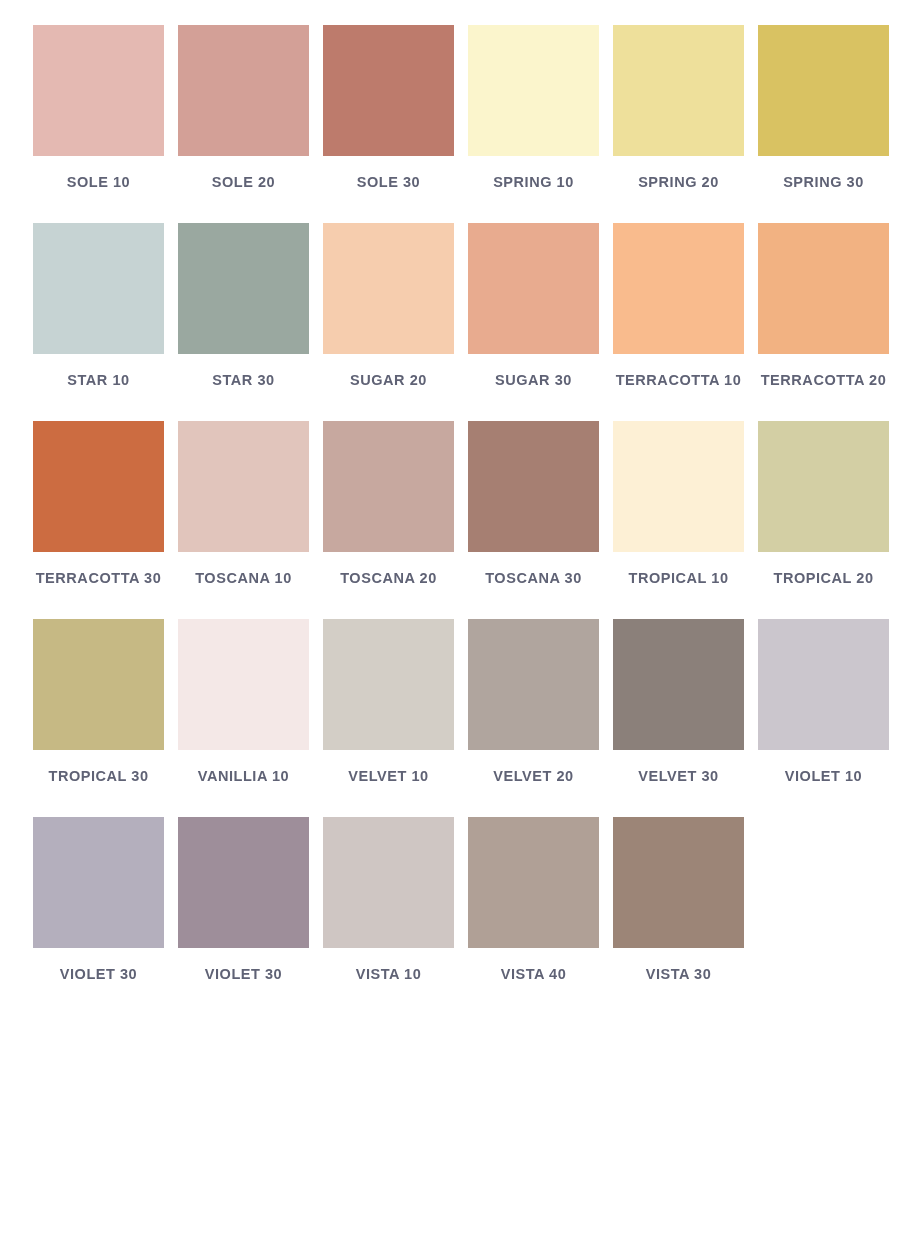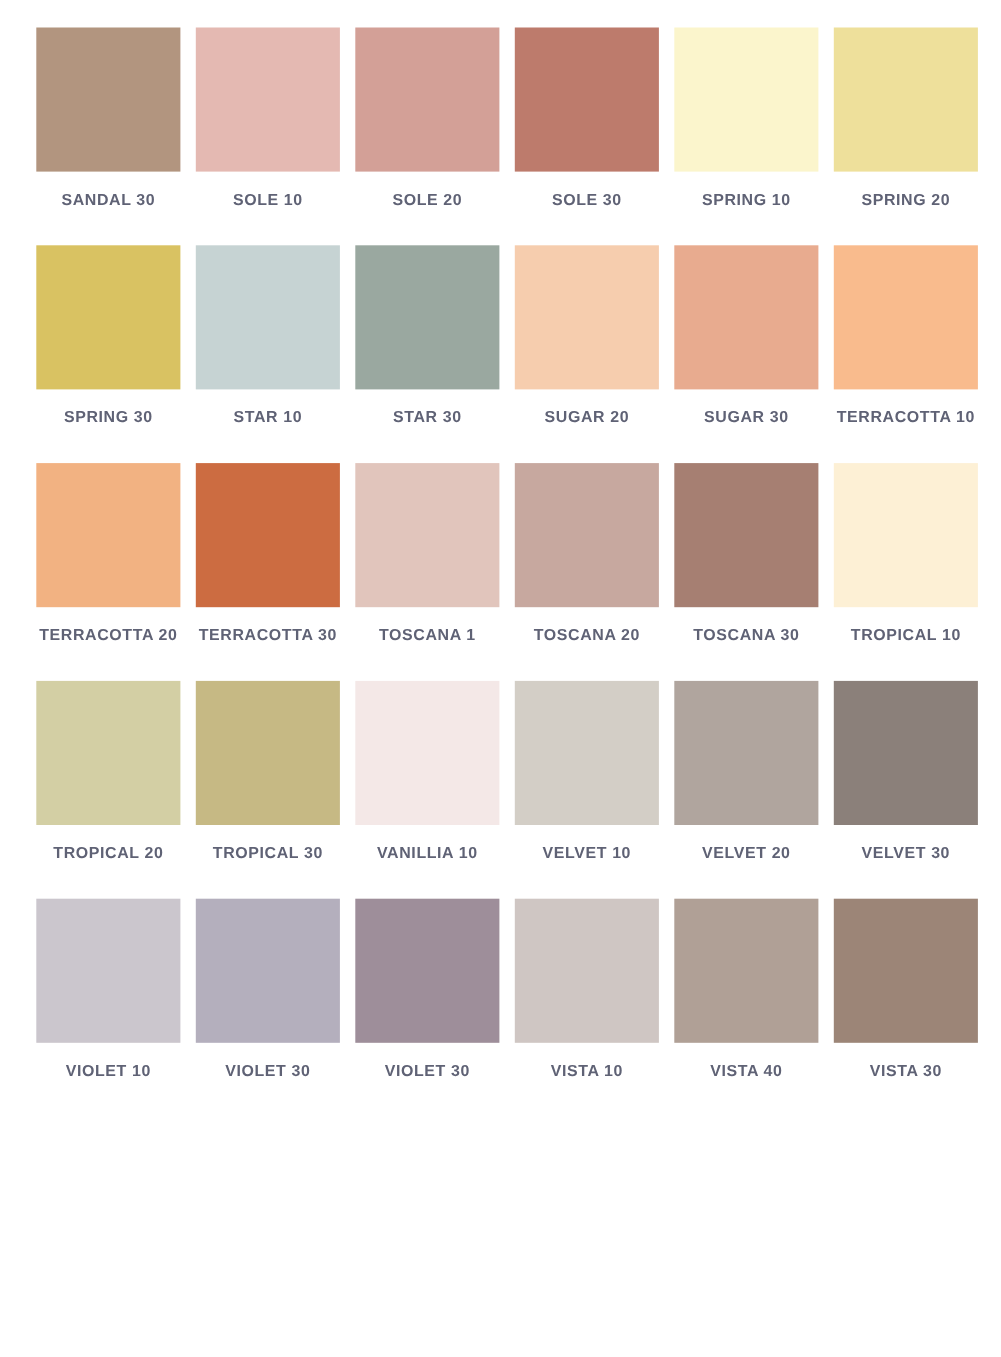--- a/index.html
+++ b/index.html
@@ -53,24 +53,20 @@
     line-height: 1.1;
     color: #5f6275;
     white-space: nowrap;
   }
 </style>
 </head>
 <body style="background-color: rgb(255, 255, 255);">
 
 <main id="swatch-grid">
     <div class="swatch-cell">
-      <div class="swatch-chip" style="background-color: rgb(178, 149, 127);"></div>
-      <span class="swatch-label">SANDAL 30</span>
-    </div>
-    <div class="swatch-cell">
       <div class="swatch-chip" style="background-color: rgb(228, 185, 178);"></div>
       <span class="swatch-label">SOLE 10</span>
     </div>
     <div class="swatch-cell">
       <div class="swatch-chip" style="background-color: rgb(211, 160, 151);"></div>
       <span class="swatch-label">SOLE 20</span>
     </div>
     <div class="swatch-cell">
       <div class="swatch-chip" style="background-color: rgb(189, 123, 108);"></div>
       <span class="swatch-label">SOLE 30</span>
@@ -110,21 +106,21 @@
     <div class="swatch-cell">
       <div class="swatch-chip" style="background-color: rgb(242, 178, 130);"></div>
       <span class="swatch-label">TERRACOTTA 20</span>
     </div>
     <div class="swatch-cell">
       <div class="swatch-chip" style="background-color: rgb(204, 108, 65);"></div>
       <span class="swatch-label">TERRACOTTA 30</span>
     </div>
     <div class="swatch-cell">
       <div class="swatch-chip" style="background-color: rgb(225, 197, 188);"></div>
-      <span class="swatch-label">TOSCANA 1</span>
+      <span class="swatch-label">TOSCANA 10</span>
     </div>
     <div class="swatch-cell">
       <div class="swatch-chip" style="background-color: rgb(199, 168, 159);"></div>
       <span class="swatch-label">TOSCANA 20</span>
     </div>
     <div class="swatch-cell">
       <div class="swatch-chip" style="background-color: rgb(166, 127, 114);"></div>
       <span class="swatch-label">TOSCANA 30</span>
     </div>
     <div class="swatch-cell">

